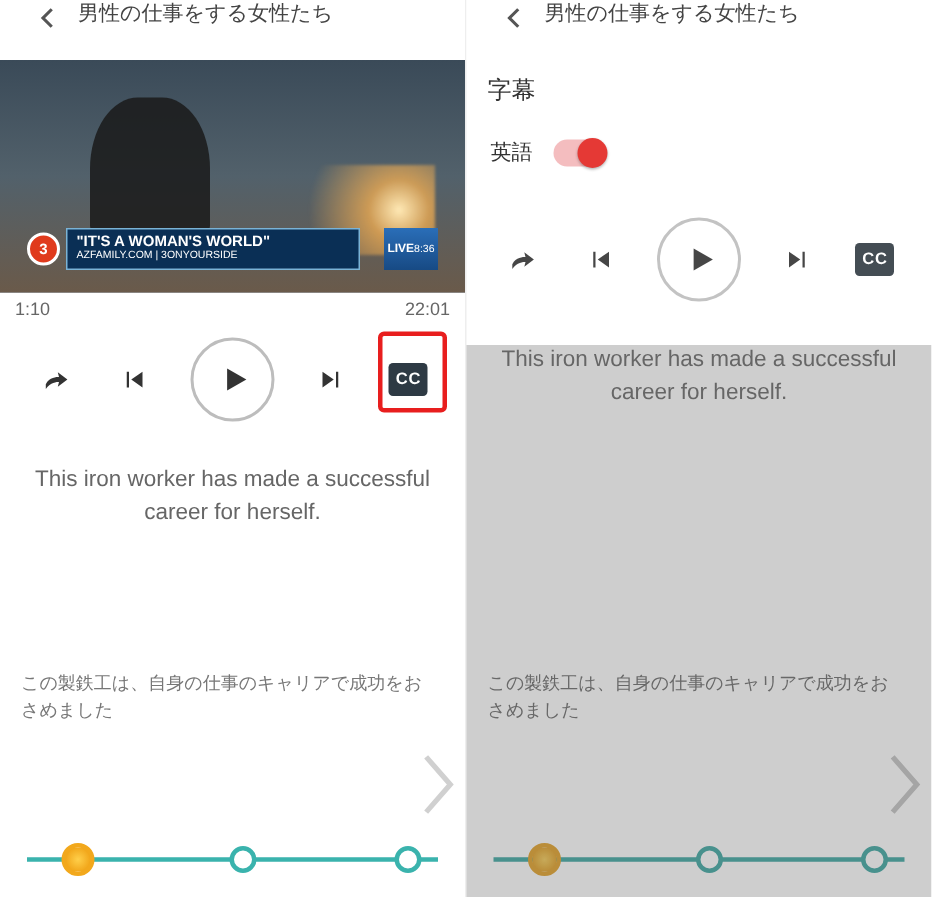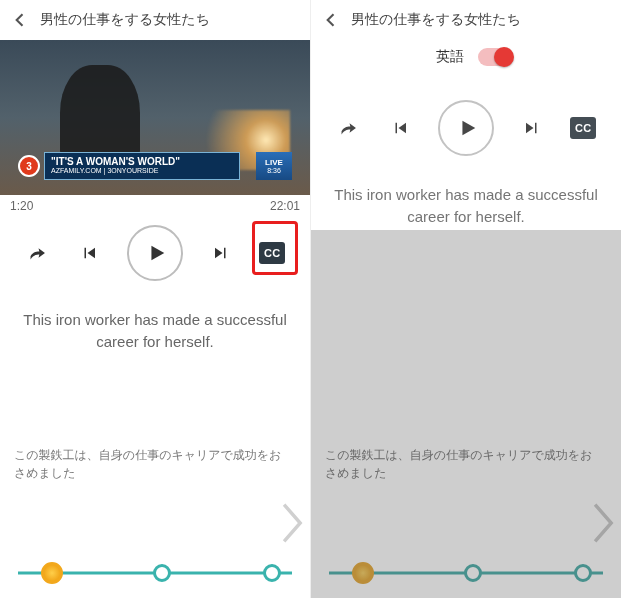--- a/index.html
+++ b/index.html
@@ -1,34 +1,34 @@
 <!DOCTYPE html>
 <html><head>
 <meta charset="utf-8">
 <style>
   *{box-sizing:border-box;margin:0;padding:0}
   html,body{width:621px;height:598px;overflow:hidden;font-family:-apple-system,"Helvetica Neue",Arial,sans-serif;background:#fff;color:#333}
   .wrap{display:flex;width:621px;height:598px}
   .pane{width:310px;height:598px;position:relative;display:flex;flex-direction:column;background:#fff}
   .pane.right{width:311px;border-left:1px solid #eee}
   
-  .hdr{height:40px;display:flex;align-items:center;padding:0 8px;gap:8px;background:#fff}
+  .hdr{height:40px;display:flex;align-items:flex-start;padding:0 20px;gap:8px;background:#fff}
   .hdr .back{width:24px;height:24px;display:flex;align-items:center;justify-content:center;color:#555}
   .hdr .title{font-size:14px;color:#444}
   
   .video{width:310px;height:155px;position:relative;background:#2b2b2b;overflow:hidden}
   .video .sky{position:absolute;inset:0;background:linear-gradient(#3a4a58,#52616b 50%,#6a5a4a)}
   .video .sparks{position:absolute;right:20px;top:45%;width:120px;height:60px;background:radial-gradient(circle at 80% 50%,#ffe9b5 0%,rgba(255,180,80,0.7) 20%,rgba(255,130,40,0) 60%);filter:blur(1px)}
   .video .worker{position:absolute;left:60px;top:25px;width:80px;height:95px;background:#1a1a1a;border-radius:40% 40% 20% 20%/50% 50% 10% 10%;opacity:.85}
   .lower3rd{position:absolute;left:18px;bottom:14px;right:18px;height:30px;display:flex;align-items:center}
   .bug{width:22px;height:22px;border-radius:50%;background:#e03a1c;border:2px solid #fff;margin-right:4px;display:flex;align-items:center;justify-content:center;color:#fff;font-size:10px;font-weight:700}
   .chy{flex:1;height:28px;background:#0a2f55;border:1px solid #7ab3d6;padding-left:6px;display:flex;flex-direction:column;justify-content:center}
   .chy .line1{color:#fff;font-size:10px;font-weight:700;line-height:1}
   .chy .line2{color:#fff;font-size:7px;line-height:1.2}
-  .livebox{width:36px;height:28px;background:linear-gradient(#2a6eb8,#174a84);margin-left:16px;display:flex;flex-direction:column;align-items:center;justify-content:center}
+  .livebox{width:36px;height:28px;background:linear-gradient(#2a6eb8,#174a84);margin-left:16px;display:flex;align-items:center;justify-content:center}
   .livebox span{color:#fff;font-size:8px;font-weight:700;line-height:1}
   .livebox small{color:#fff;font-size:7px}
   
   .times{display:flex;justify-content:space-between;font-size:12px;color:#666;padding:4px 10px 8px}
   
   .ctrls{display:flex;align-items:center;justify-content:space-around;padding:4px 12px 12px}
   .ctrls .ic{width:26px;height:26px;color:#333;display:flex;align-items:center;justify-content:center}
   .play{width:56px;height:56px;border:2px solid #bdbdbd;border-radius:50%;display:flex;align-items:center;justify-content:center}
   .play svg{margin-left:3px}
   .ccbox{width:30px;height:22px;background:#2e3a44;border-radius:3px;display:flex;align-items:center;justify-content:center;color:#fff;font-size:11px;font-weight:700;letter-spacing:.5px}
@@ -38,21 +38,21 @@
   .sub-ja{color:#777;font-size:12px;line-height:1.5;padding:0 14px;position:absolute;left:0;right:4px;top:446px}
   
   .chev{position:absolute;right:4px;top:500px;color:#d0d0d0}
   
   .steps{position:absolute;left:0;right:0;bottom:10px;height:30px}
   .steps .track{position:absolute;left:18px;right:18px;top:50%;height:3px;background:#3ab3ad;transform:translateY(-50%)}
   .steps .dot{position:absolute;top:50%;width:18px;height:18px;border:3px solid #3ab3ad;background:#fff;border-radius:50%;transform:translate(-50%,-50%)}
   .steps .dot.cur{width:22px;height:22px;background:radial-gradient(circle,#ffcf4a 0%,#f2a81c 70%);border:3px solid #f2a81c}
   
   .panel-title{font-size:16px;color:#333;padding:10px 14px 14px}
-  .opts{padding:8px 0 26px;display:flex;flex-direction:column;align-items:center;gap:4px}
+  .opts{padding:8px 0 26px;display:flex;flex-direction:row;align-items:center;gap:4px}
   .optrow{display:flex;align-items:center;gap:14px}
   .optrow .lbl{font-size:14px;color:#333;min-width:44px;text-align:right}
   .tog{width:34px;height:18px;background:#f4bdbf;border-radius:10px;position:relative}
   .tog .knob{position:absolute;right:-2px;top:-1px;width:20px;height:20px;border-radius:50%;background:#e53935;box-shadow:0 1px 2px rgba(0,0,0,.3)}
   .closebar{display:flex;justify-content:flex-end;padding:0 10px 8px}
   .closebtn{background:#3a7a96;color:#fff;font-size:13px;padding:7px 14px;border-radius:2px}
   .dim{position:absolute;left:0;right:0;top:230px;bottom:0;background:rgba(60,60,60,.25);pointer-events:none}
   .pane.right .ctrls, .pane.right .sub-en, .pane.right .sub-ja, .pane.right .steps, .pane.right .chev{filter:grayscale(.2);}
   .pane.right .ctrls, .pane.right .sub-en{opacity:.9}
 </style>
@@ -84,21 +84,21 @@
           <div class="line2">AZFAMILY.COM | 3ONYOURSIDE</div>
         </div>
         <div class="livebox">
           <span>LIVE</span>
           <small>8:36</small>
         </div>
       </div>
     </div>
 
     <div class="times">
-      <span>1:20</span>
+      <span>1:10</span>
       <span>22:01</span>
     </div>
 
     <div class="ctrls">
       <div class="ic">
         <svg width="22" height="16" viewBox="0 0 24 18" fill="#333">
             <path d="M4 14c3-6 9-6 11-6l-1-4 8 6-8 6 1-4c-2 0-7 0-11 6z" transform="scale(0.9)"></path>
           </svg>
       </div>
       <div class="ic">
@@ -144,20 +144,21 @@
   <div class="pane right">
     <div class="hdr">
       <div class="back">
         <svg width="20" height="20" viewBox="0 0 24 24" fill="none" stroke="#555" stroke-width="2.5">
             <path d="M15 5l-7 7 7 7"></path>
           </svg>
       </div>
       <div class="title">男性の仕事をする女性たち</div>
     </div>
 
+    <div class="panel-title">字幕</div>
 
     <div class="opts">
       <div class="optrow">
         <div class="lbl">英語</div>
         <div class="tog">
             <div class="knob"></div>
           </div>
       </div>
     </div>
 

